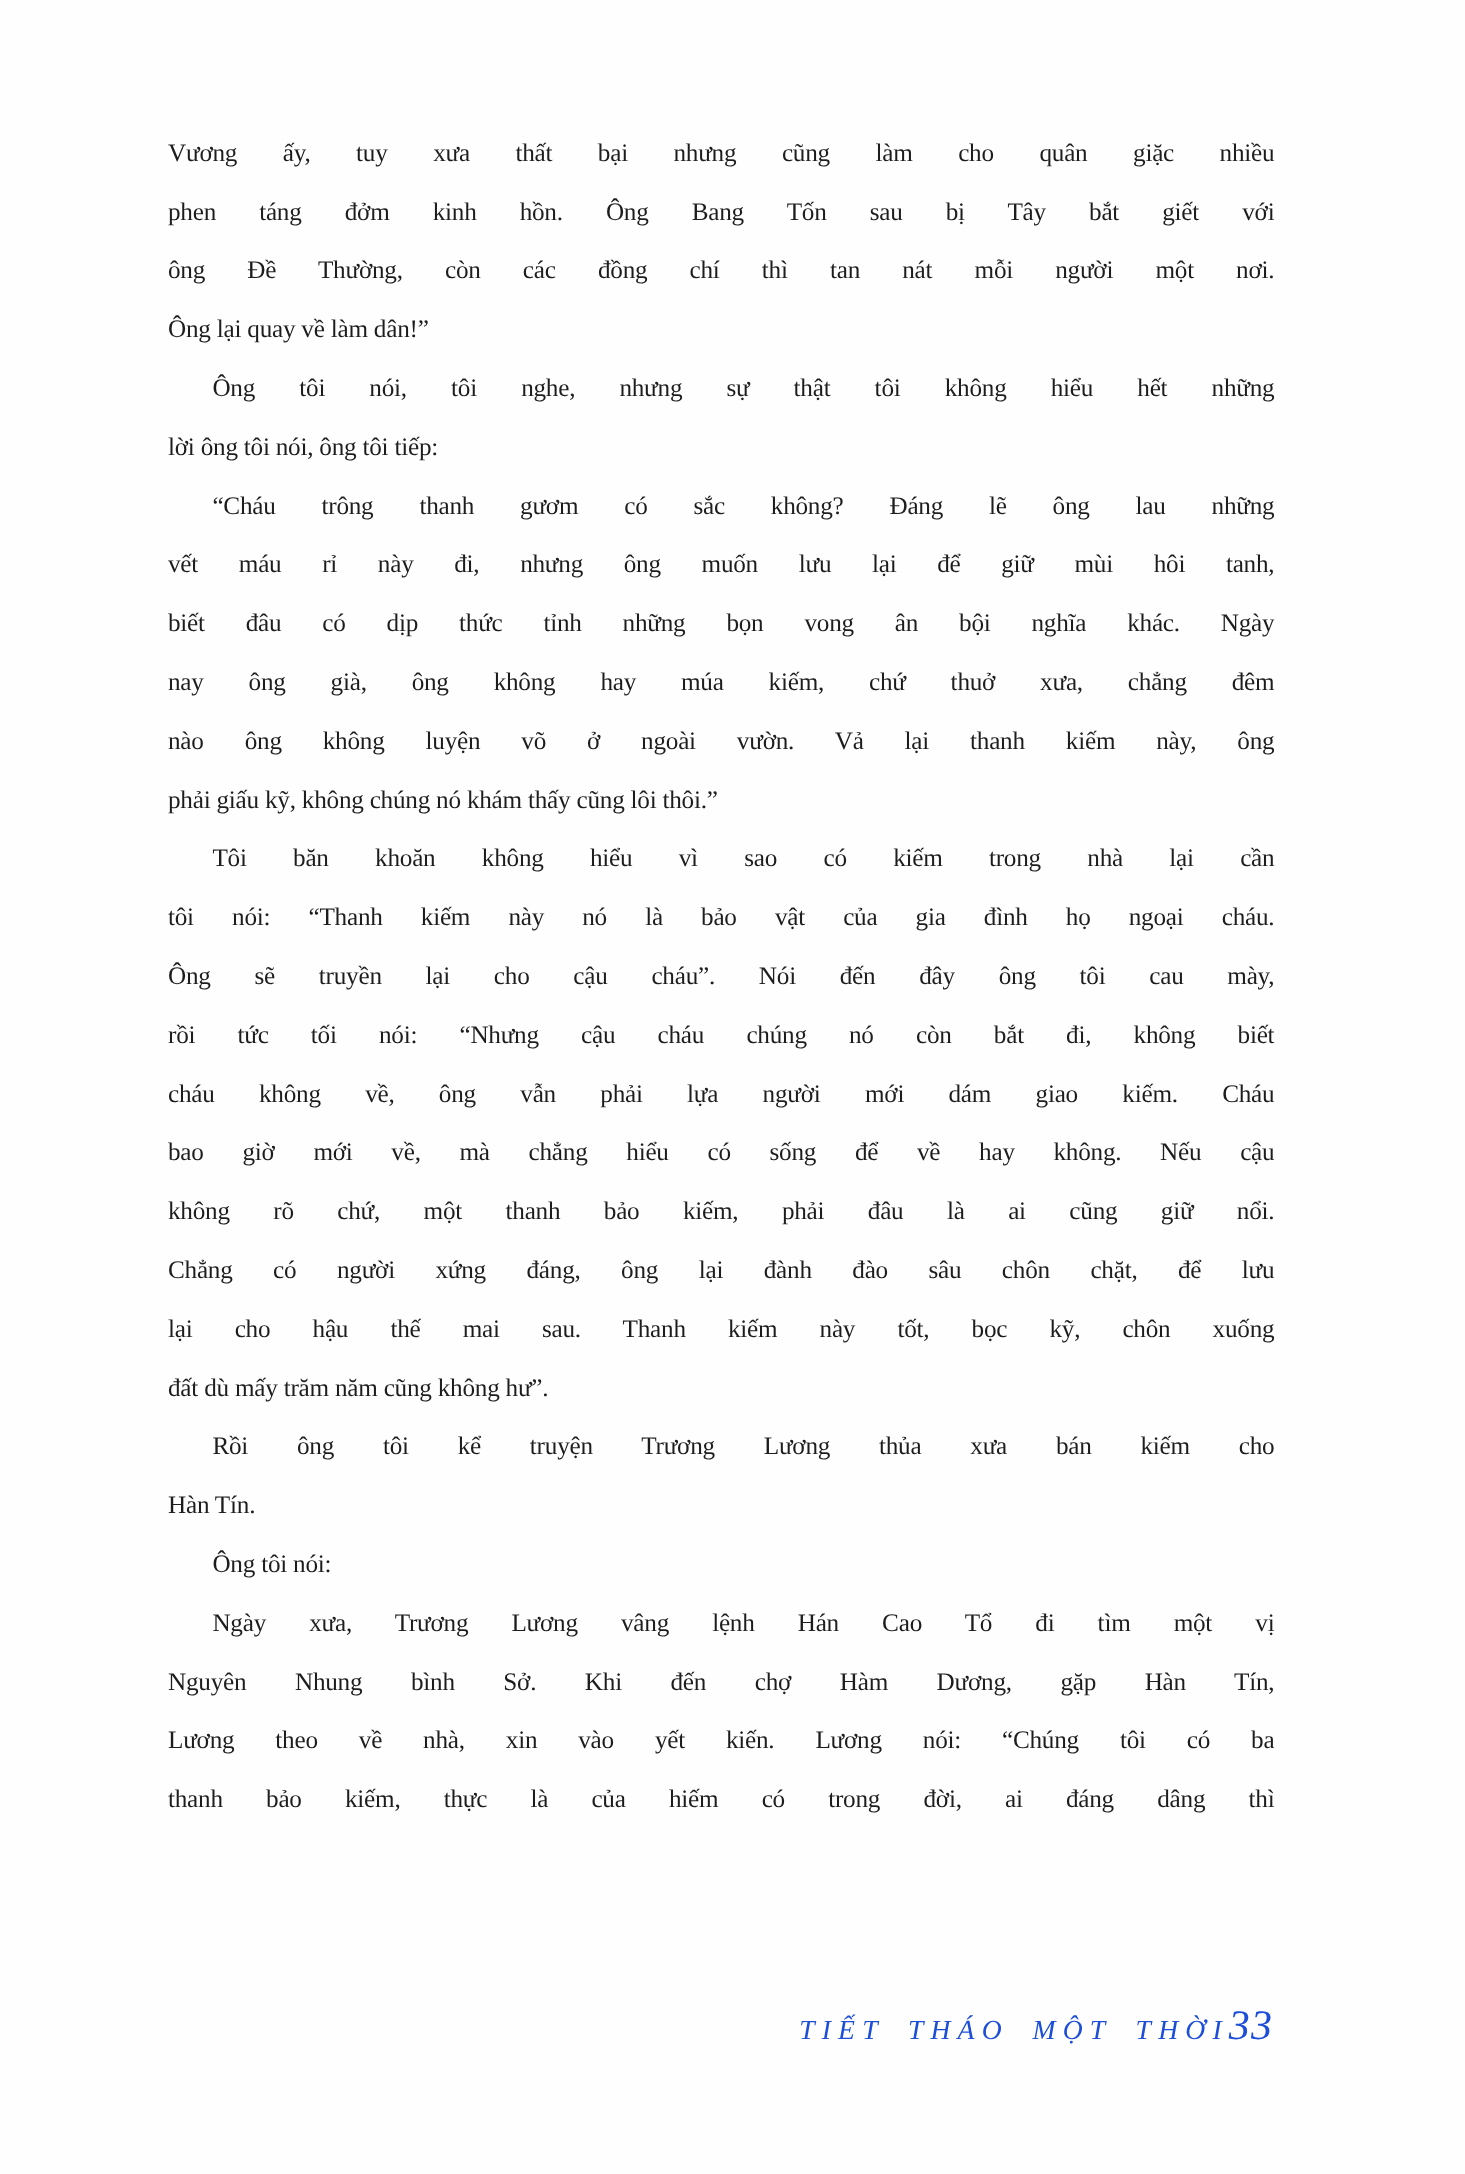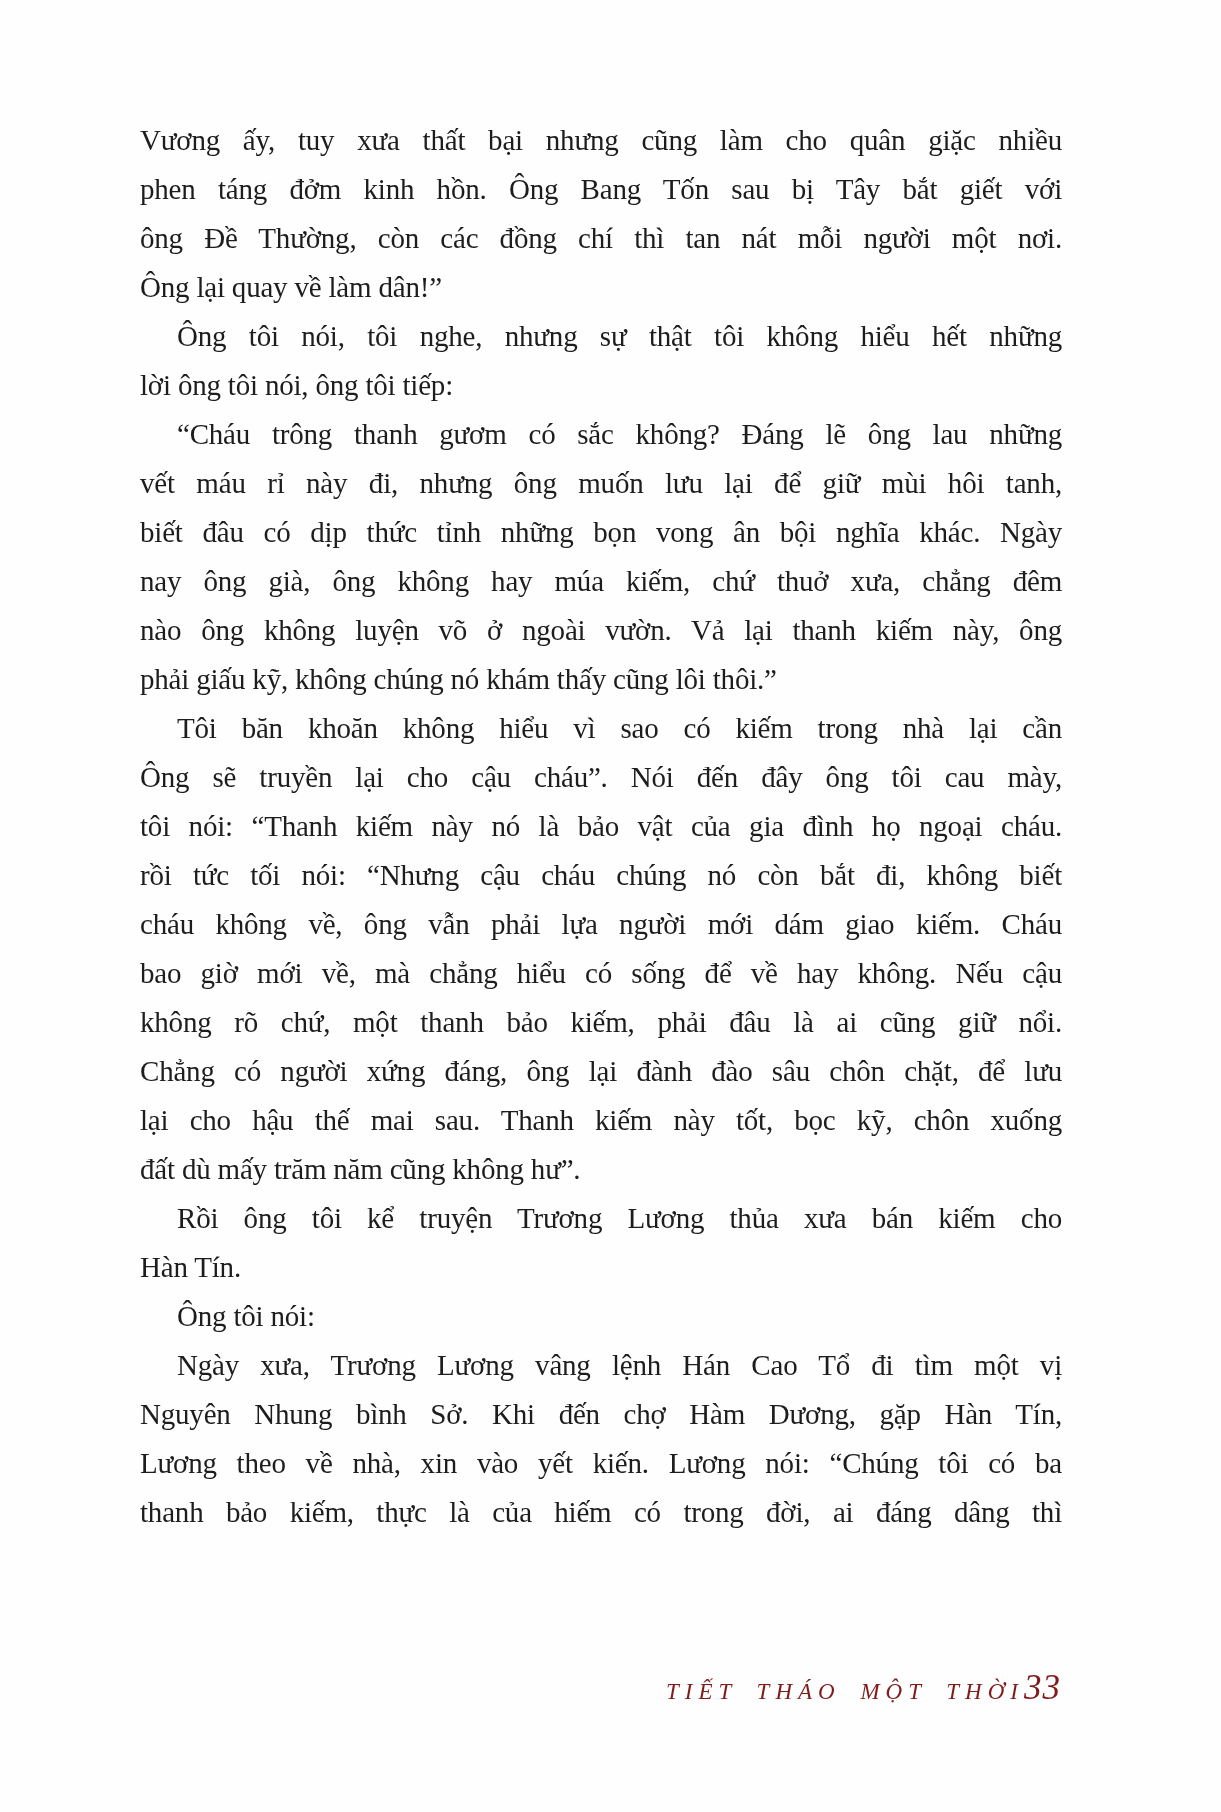--- a/index.html
+++ b/index.html
@@ -13,23 +13,23 @@
     height: 1812px;
     margin: 0 auto;
     background: #fefefe;
     color: #1d1d1d;
     font-family: "Liberation Serif", "DejaVu Serif", serif;
     overflow: hidden;
   }
   .page-body {
     position: absolute;
     left: 140px;
-    top: 116px;
+    top: 103px;
     width: 922px;
-    font-size: 29px;
+    font-size: 21px;
     line-height: 49px;
     letter-spacing: -0.2px;
   }
   .para {
     margin: 0;
   }
   .line {
     text-align: justify;
     text-align-last: justify;
     white-space: normal;
@@ -42,21 +42,21 @@
     text-align: left;
     text-align-last: left;
   }
   .page-footer {
     position: absolute;
     right: 160px;
     top: 1668px;
     display: flex;
     align-items: baseline;
     font-style: italic;
-    color: #7f1d1d;
+    color: #1d4ed8;
   }
   .running-title {
     font-size: 23px;
     letter-spacing: 6px;
     word-spacing: 8px;
   }
   .page-number {
     font-size: 35px;
     letter-spacing: 1px;
   }
@@ -79,22 +79,22 @@
       <div class="para">
         <div class="line indent">“Cháu trông thanh gươm có sắc không? Đáng lẽ ông lau những</div>
         <div class="line">vết máu rỉ này đi, nhưng ông muốn lưu lại để giữ mùi hôi tanh,</div>
         <div class="line">biết đâu có dịp thức tỉnh những bọn vong ân bội nghĩa khác. Ngày</div>
         <div class="line">nay ông già, ông không hay múa kiếm, chứ thuở xưa, chẳng đêm</div>
         <div class="line">nào ông không luyện võ ở ngoài vườn. Vả lại thanh kiếm này, ông</div>
         <div class="line last">phải giấu kỹ, không chúng nó khám thấy cũng lôi thôi.”</div>
       </div>
       <div class="para">
         <div class="line indent">Tôi băn khoăn không hiểu vì sao có kiếm trong nhà lại cần</div>
+        <div class="line">tôi nói: “Thanh kiếm này nó là bảo vật của gia đình họ ngoại cháu.</div>
         <div class="line">Ông sẽ truyền lại cho cậu cháu”. Nói đến đây ông tôi cau mày,</div>
-        <div class="line">tôi nói: “Thanh kiếm này nó là bảo vật của gia đình họ ngoại cháu.</div>
         <div class="line">rồi tức tối nói: “Nhưng cậu cháu chúng nó còn bắt đi, không biết</div>
         <div class="line">cháu không về, ông vẫn phải lựa người mới dám giao kiếm. Cháu</div>
         <div class="line">bao giờ mới về, mà chẳng hiểu có sống để về hay không. Nếu cậu</div>
         <div class="line">không rõ chứ, một thanh bảo kiếm, phải đâu là ai cũng giữ nổi.</div>
         <div class="line">Chẳng có người xứng đáng, ông lại đành đào sâu chôn chặt, để lưu</div>
         <div class="line">lại cho hậu thế mai sau. Thanh kiếm này tốt, bọc kỹ, chôn xuống</div>
         <div class="line last">đất dù mấy trăm năm cũng không hư”.</div>
       </div>
       <div class="para">
         <div class="line indent">Rồi ông tôi kể truyện Trương Lương thủa xưa bán kiếm cho</div>

